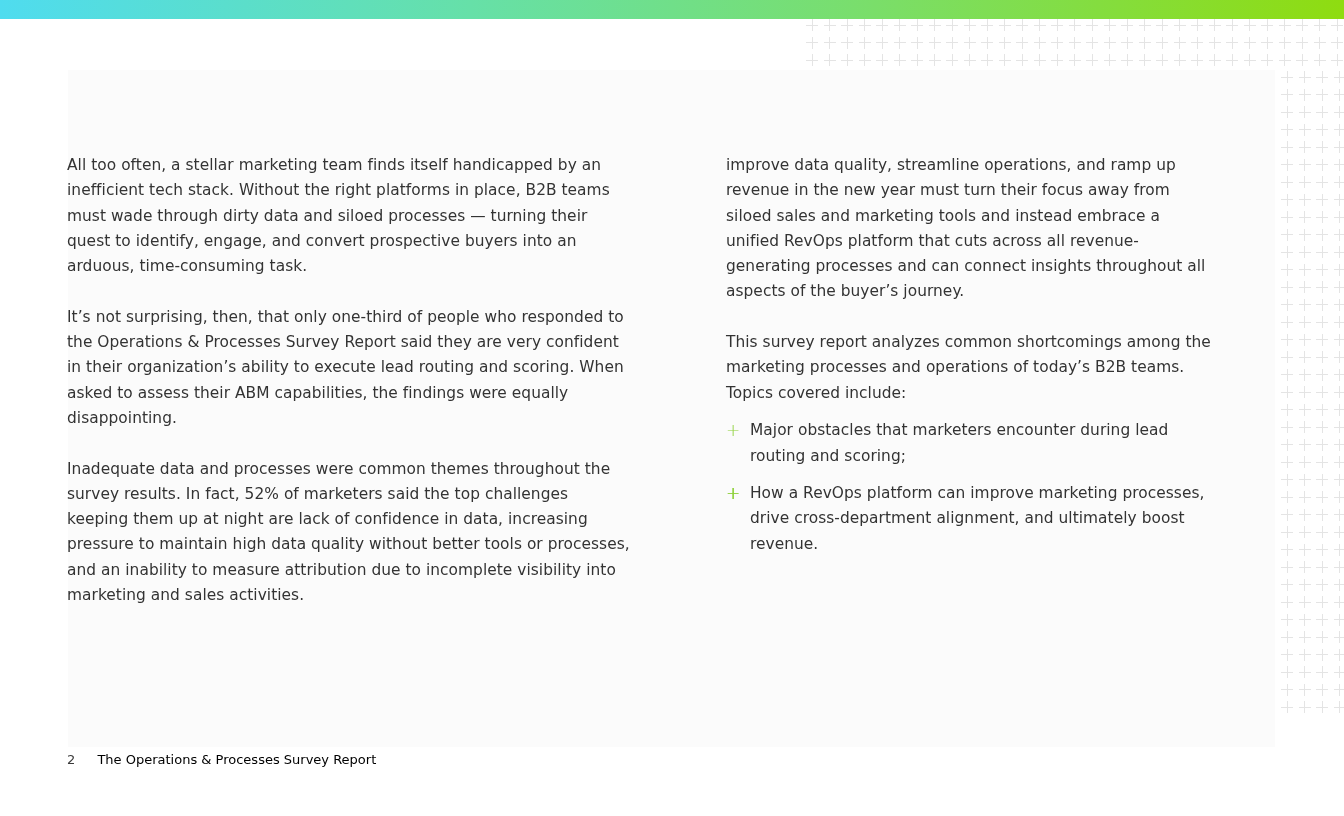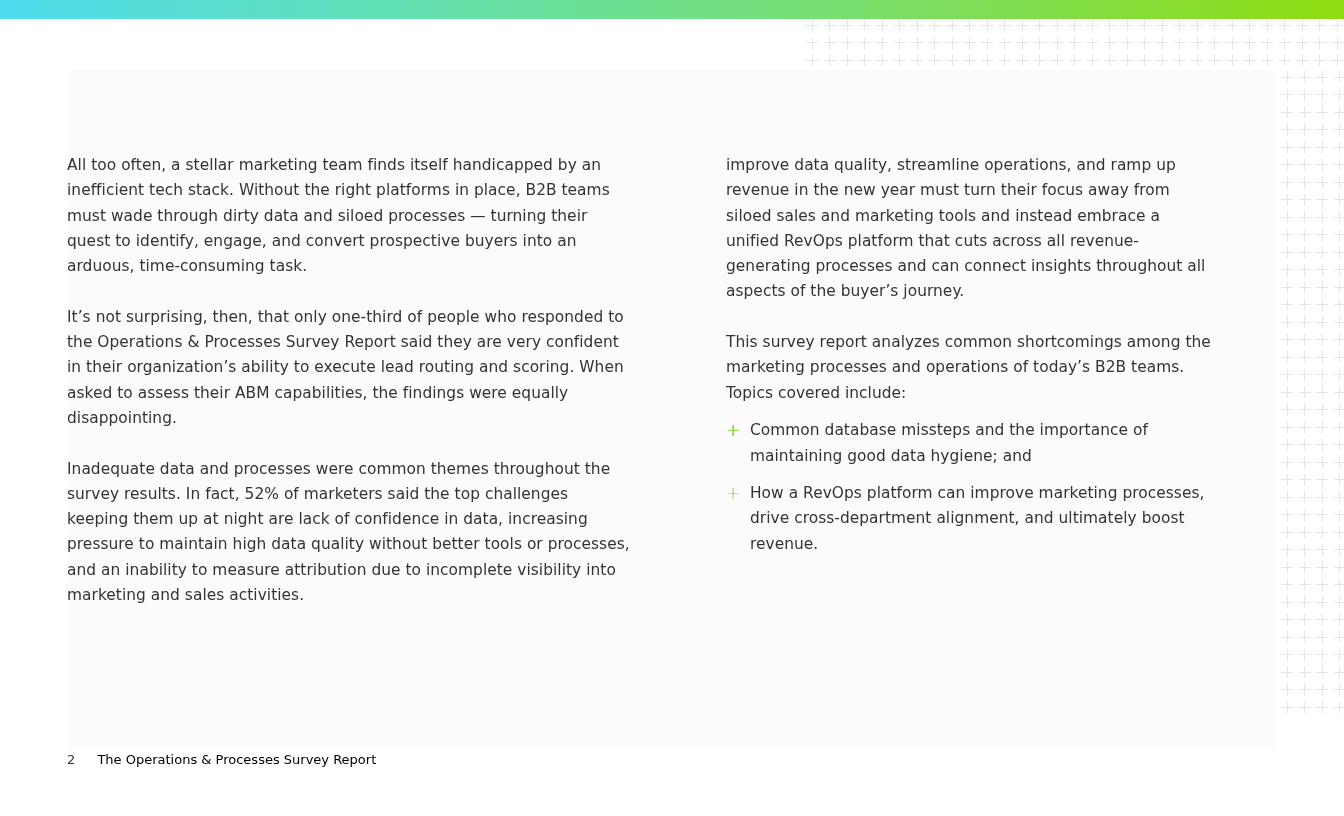--- a/index.html
+++ b/index.html
@@ -309,27 +309,27 @@
   <p>It’s not surprising, then, that only one-third of people who responded to the Operations &amp; Processes Survey Report said they are very confident in their organization’s ability to execute lead routing and scoring. When asked to assess their ABM capabilities, the findings were equally disappointing.</p>
   <p>Inadequate data and processes were common themes throughout the survey results. In fact, 52% of marketers said the top challenges keeping them up at night are lack of confidence in data, increasing pressure to maintain high data quality without better tools or processes, and an inability to measure attribution due to incomplete visibility into marketing and sales activities.</p>
 </div>
 
 <div class="col col-right">
   <p>improve data quality, streamline operations, and ramp up revenue in the new year must turn their focus away from siloed sales and marketing tools and instead embrace a unified RevOps platform that cuts across all revenue-generating processes and can connect insights throughout all aspects of the buyer’s journey.</p>
   <p>This survey report analyzes common shortcomings among the marketing processes and operations of today’s B2B teams. Topics covered include:</p>
   <ul class="bullets">
     <li>
       <span class="plus-icon">+</span>
+      <span>Major obstacles that marketers encounter during lead routing and scoring;</span>
     </li>
     <li>
       <span class="plus-icon">+</span>
     </li>
     <li>
       <span class="plus-icon">+</span>
-      <span>Common database missteps and the importance of maintaining good data hygiene; and</span>
     </li>
     <li>
       <span class="plus-icon">+</span>
       <span>How a RevOps platform can improve marketing processes, drive cross-department alignment, and ultimately boost revenue.</span>
     </li>
   </ul>
 </div>
 
 <div class="footer">
   <span class="page-num">2</span>

